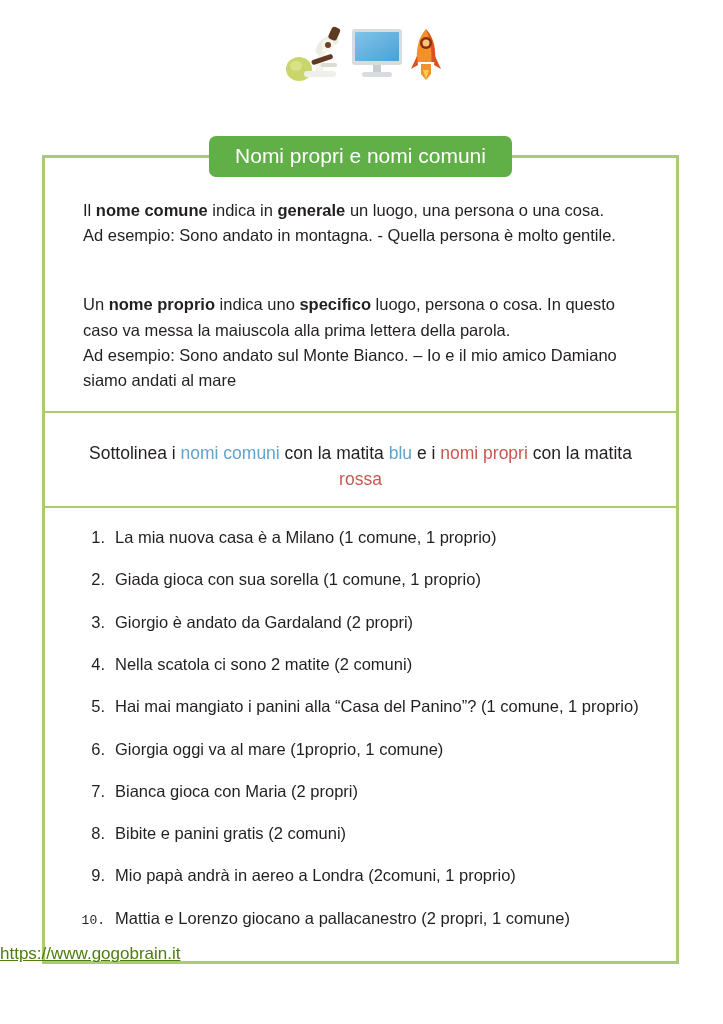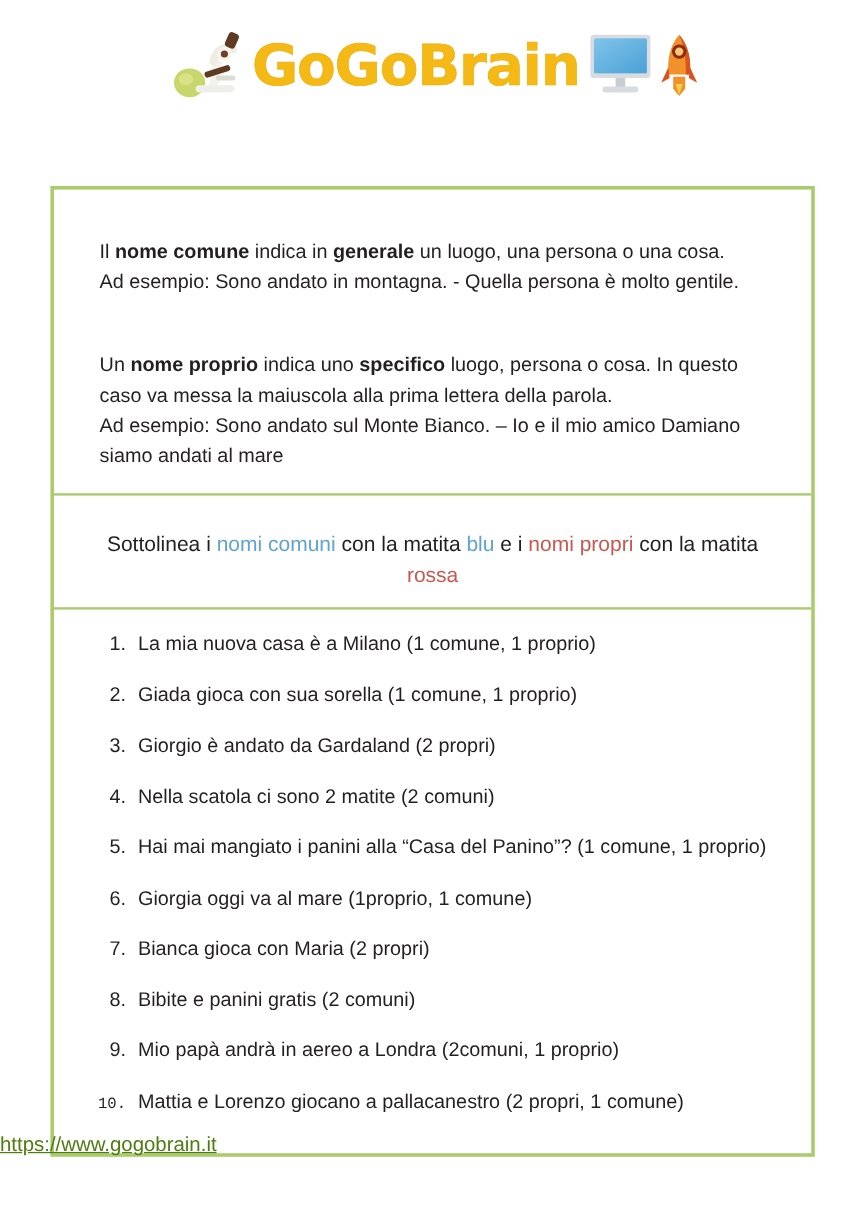--- a/index.html
+++ b/index.html
@@ -143,21 +143,20 @@
       <path d="M34 48 l4-20 h7 l-3 20 z" fill="#F3F3EC"></path>
       <path d="M38 28 c2-10 12-14 16-10" stroke="#EDEDE4" stroke-width="7" fill="none" stroke-linecap="round"></path>
       <rect x="30" y="34" width="22" height="5" rx="2" fill="#5E3A22" transform="rotate(-18 41 36)"></rect>
       <circle cx="47" cy="22" r="6" fill="#F5F5EE"></circle>
       <circle cx="47" cy="22" r="3" fill="#6B4324"></circle>
       <rect x="49" y="4" width="9" height="13" rx="3" fill="#5E3A22" transform="rotate(24 53 10)"></rect>
       <rect x="40" y="40" width="16" height="4" rx="1.5" fill="#DCDCD2"></rect>
     </svg>
   </span>
 
-  <span class="logo-wordmark">GoGoBrain</span>
 
   <span class="logo-icon">
     <svg width="56" height="56" viewBox="0 0 56 56">
       <rect x="3" y="3" width="50" height="36" rx="3" fill="#D8DCE0"></rect>
       <rect x="6" y="6" width="44" height="29" rx="1.5" fill="#59AEE0"></rect>
       <path d="M6 6 h44 v29 h-44 z" fill="url(#scr)" opacity="0.55"></path>
       <defs>
         <linearGradient id="scr" x1="0" y1="0" x2="1" y2="1">
           <stop offset="0%" stop-color="#9FD6F2"></stop>
           <stop offset="100%" stop-color="#3E96CE"></stop>
@@ -177,20 +176,23 @@
       <path d="M8 30 L2 43 L9 39 z" fill="#D9531E"></path>
       <path d="M26 30 L32 43 L25 39 z" fill="#D9531E"></path>
       <path d="M12 38 L12 48 L17 54 L22 48 L22 38 z" fill="#F2902A"></path>
       <path d="M14 44 L17 53 L20 44 z" fill="#F6D04D"></path>
     </svg>
   </span>
 </div>
 
 <div class="sheet">
 
+  <div class="banner-wrap">
+    <div class="title-banner">Nomi propri e nomi comuni</div>
+  </div>
 
   <div class="explain">
     <p>
       <span>Il </span><b>nome comune</b><span> indica in </span><b>generale</b><span> un luogo, una persona o una cosa.</span><br><span>
 Ad esempio: Sono andato in montagna. - Quella persona è molto gentile.</span>
     </p>
     <p>
       <span>Un </span><b>nome proprio</b><span> indica uno </span><b>specifico</b><span> luogo, persona o cosa. In questo caso va messa la maiuscola alla prima lettera della parola.</span><br><span>
 Ad esempio: Sono andato sul Monte Bianco. – Io e il mio amico Damiano siamo andati al mare</span>
     </p>

